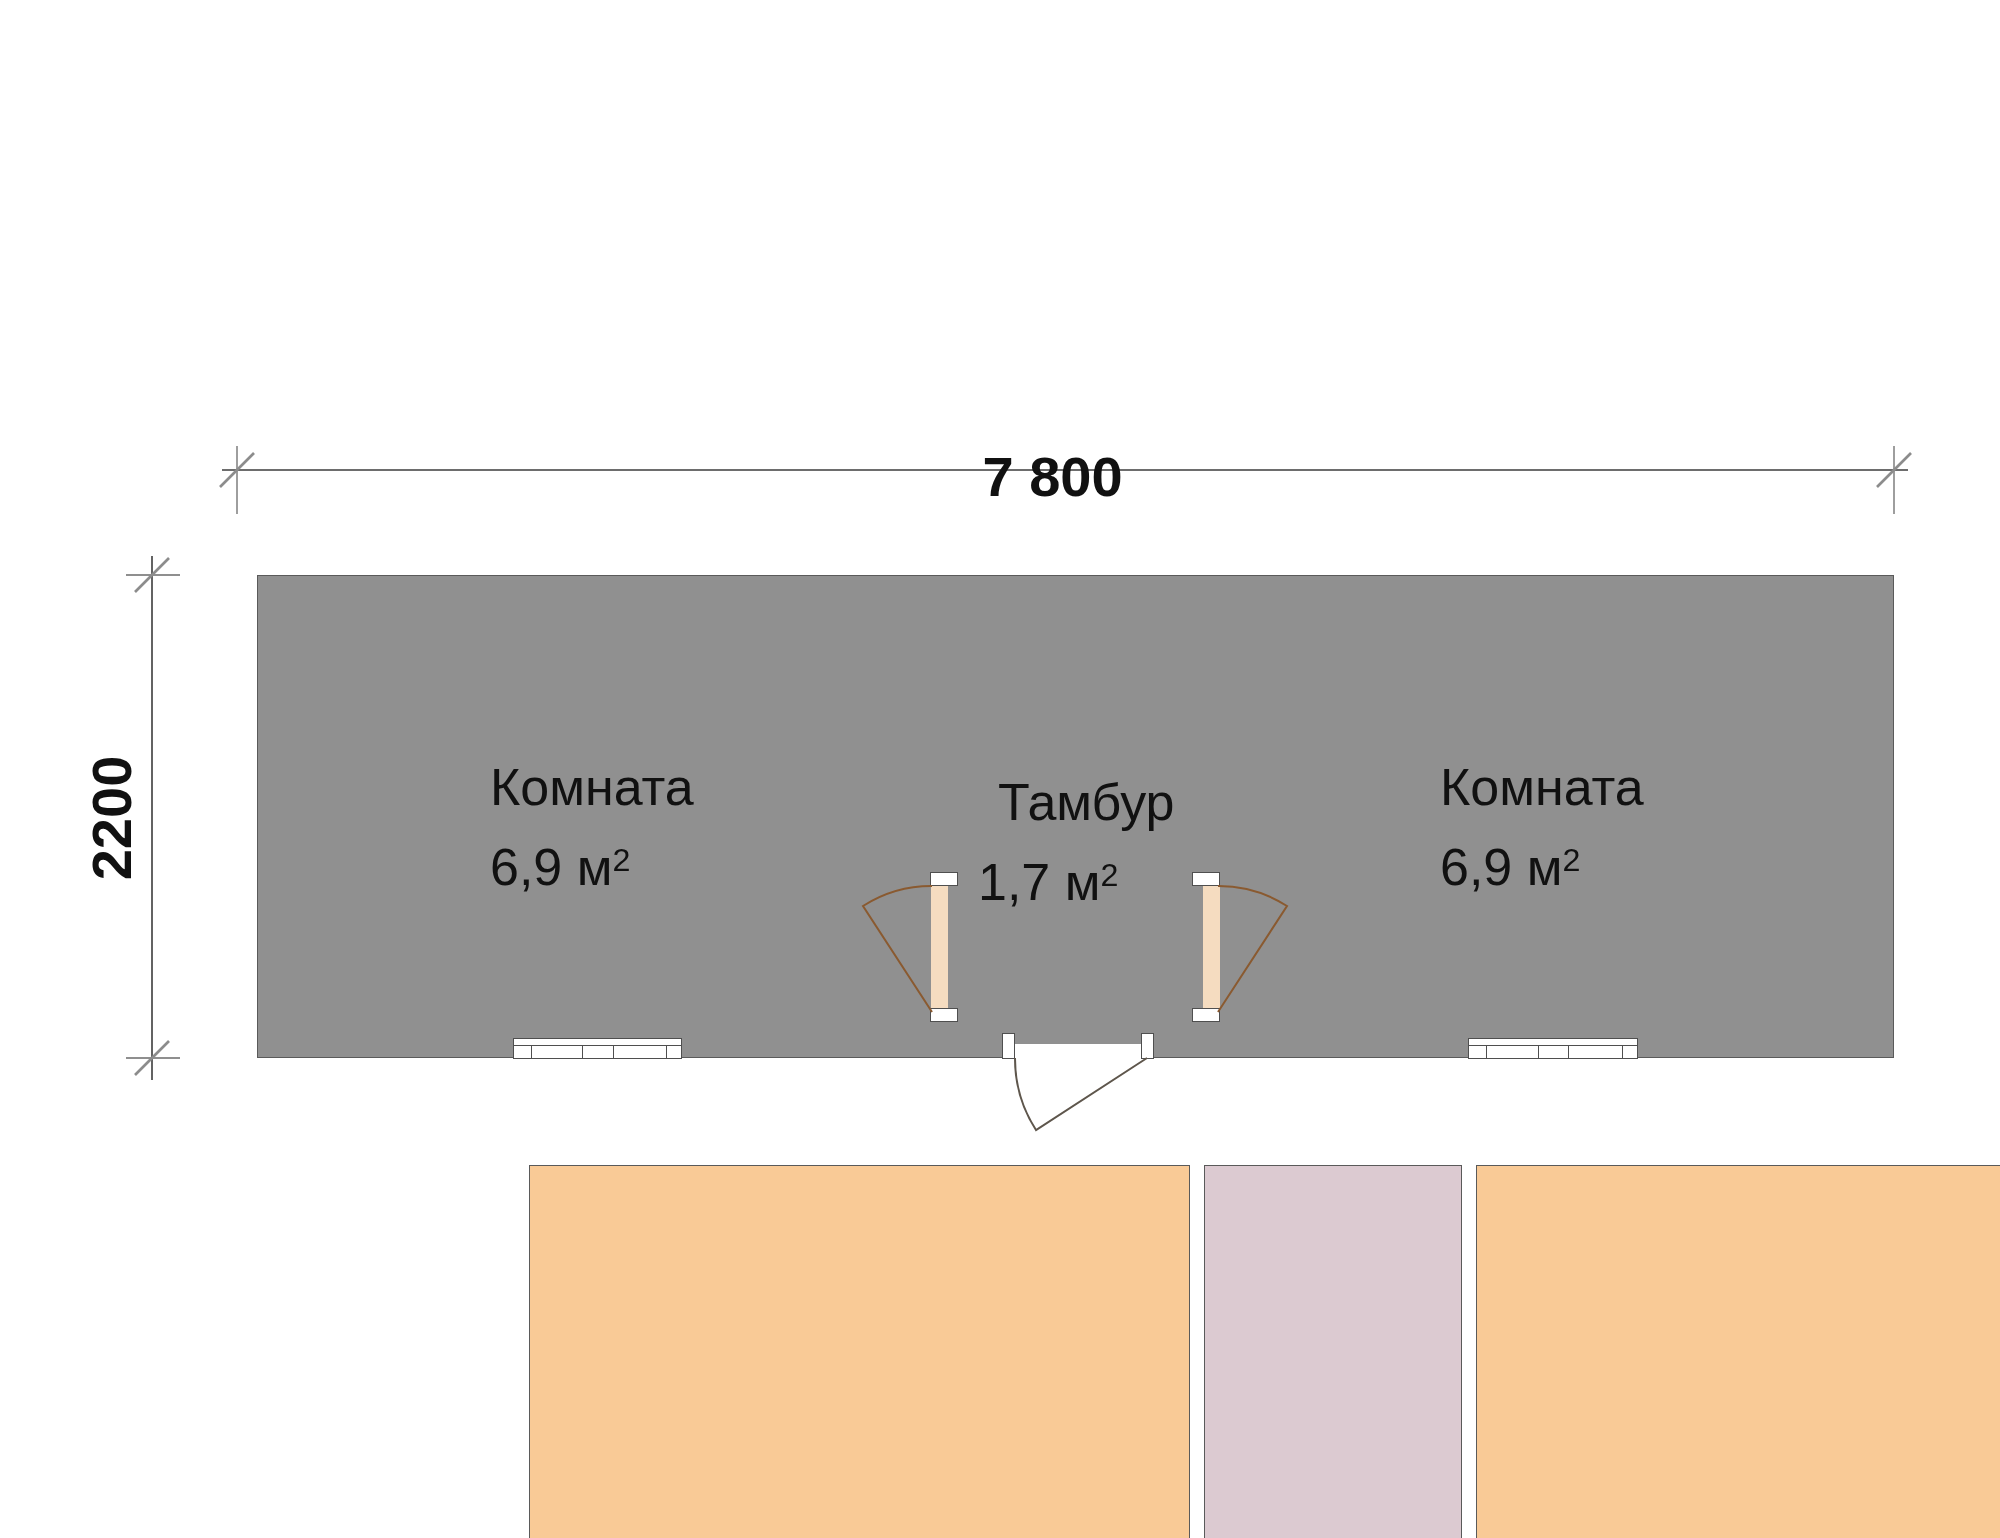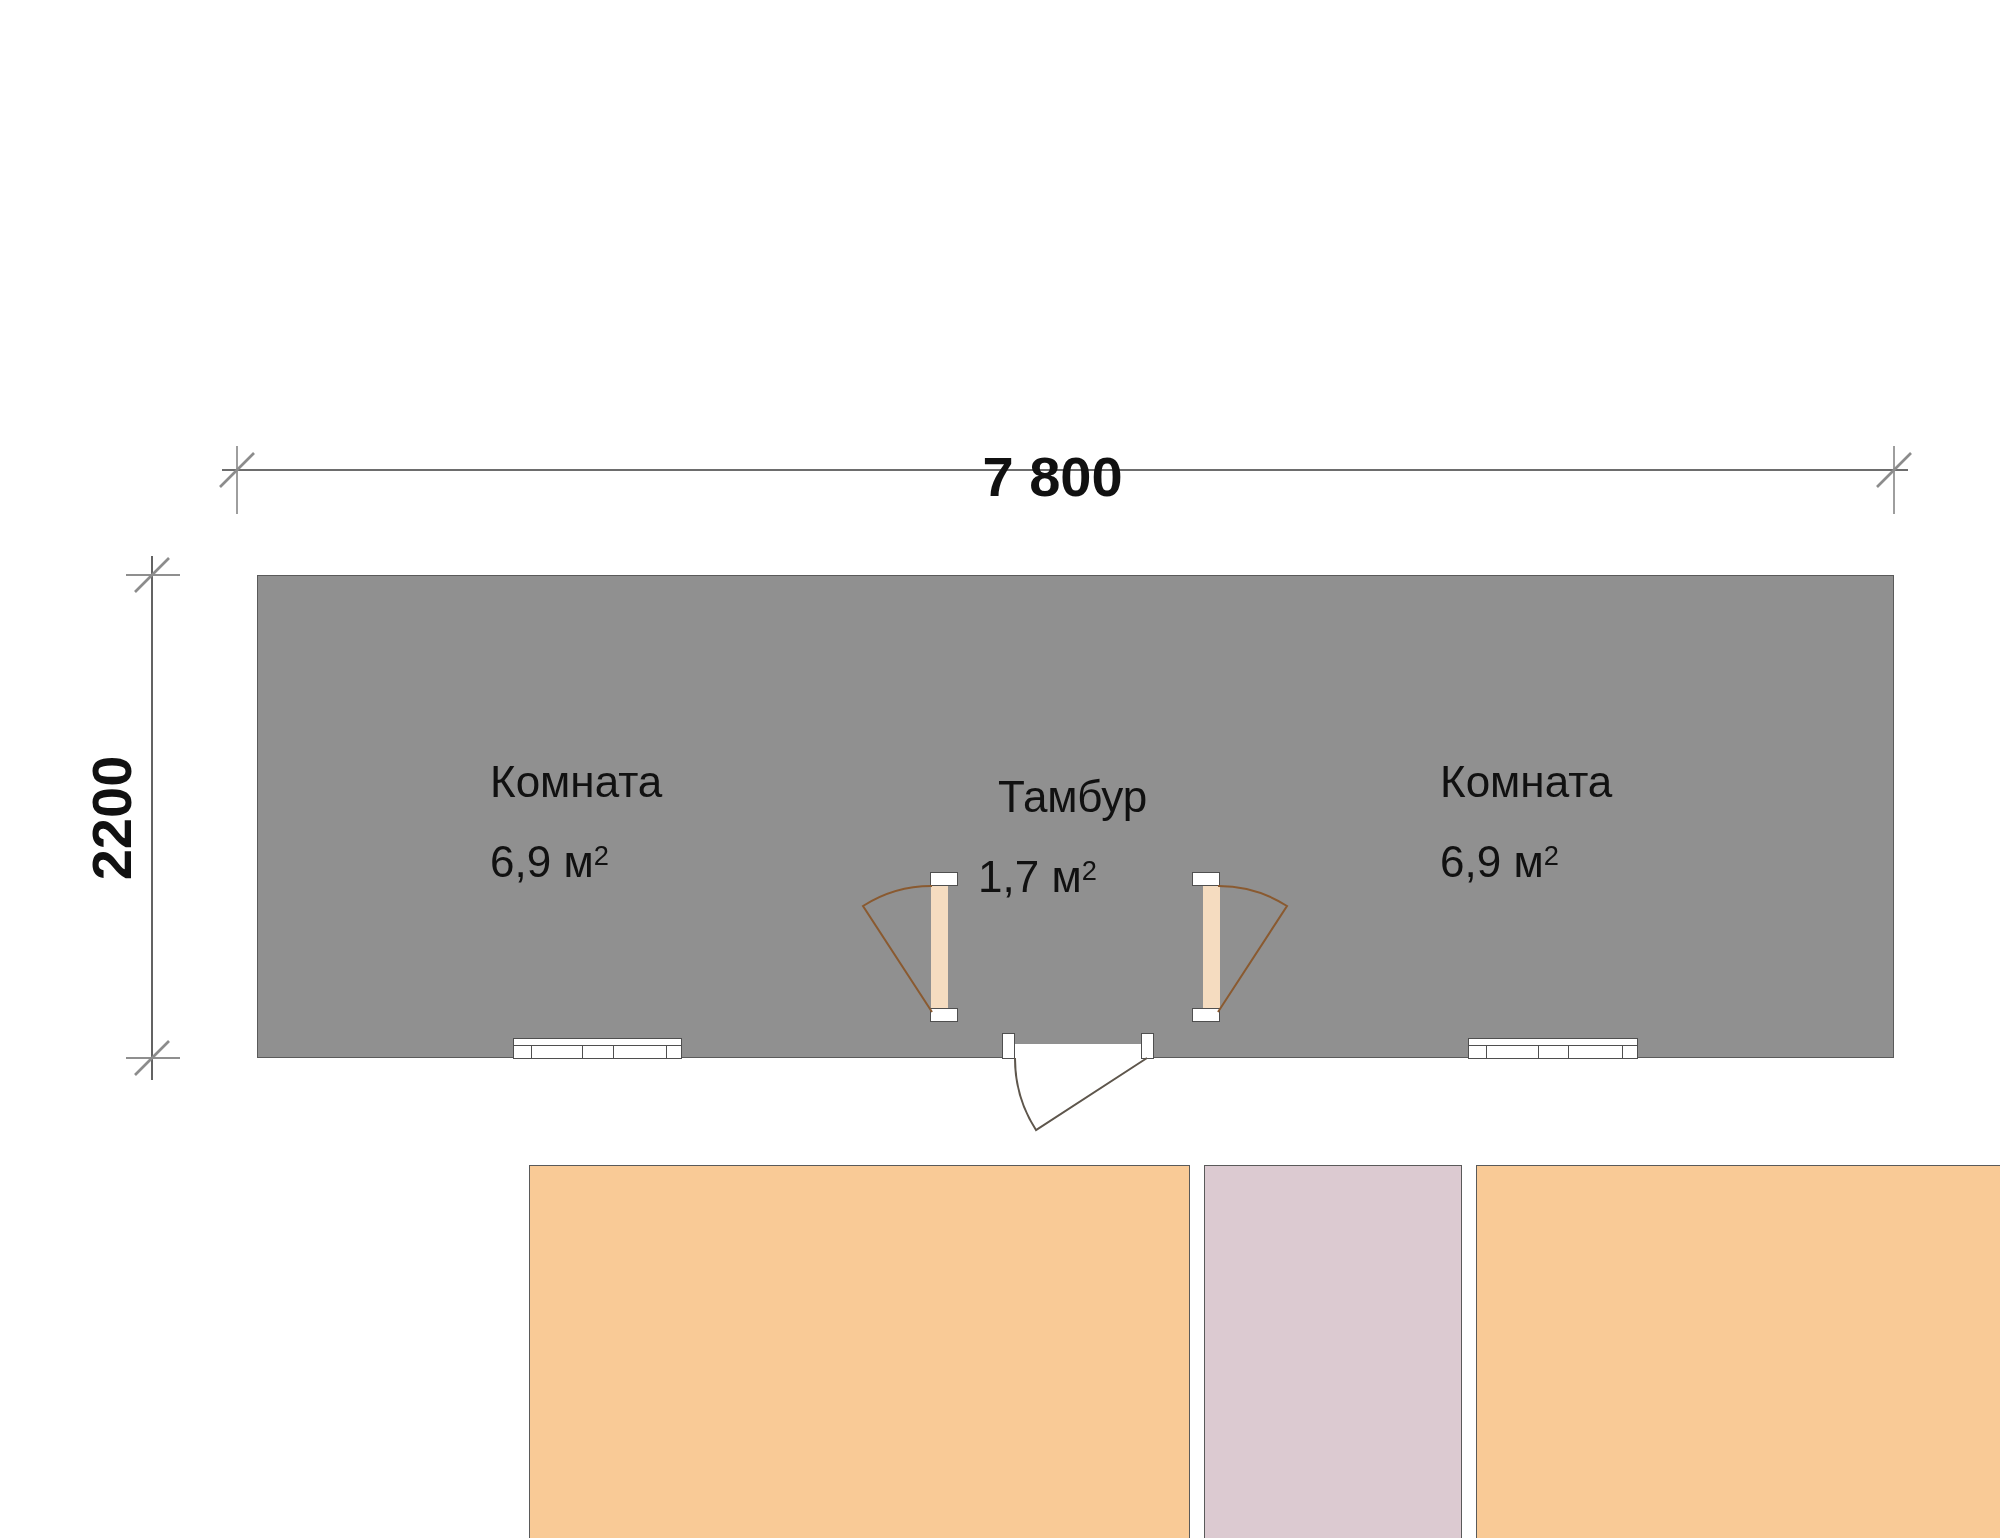--- a/index.html
+++ b/index.html
@@ -39,21 +39,21 @@
   .window{background:#ffffff;border:1px solid #4f4f4f;box-sizing:border-box;}
   .window-left{left:513px;top:1038px;width:169px;height:21px;}
   .window-right{left:1468px;top:1038px;width:170px;height:21px;}
   .window .sill{position:absolute;left:0;top:6px;width:100%;height:1px;background:#4f4f4f;}
   .window .mullion{position:absolute;top:6px;bottom:0;width:1px;background:#4f4f4f;}
   .m1{left:10%;} .m2{left:41%;} .m3{left:59%;} .m4{left:91%;}
   
   .overlay{left:0;top:0;width:2000px;height:1538px;pointer-events:none;}
   
   .label{position:absolute;white-space:nowrap;color:#111;}
-  .room-name,.room-area{font-size:44px;font-weight:400;}
+  .room-name,.room-area{font-size:52px;font-weight:400;}
   .dim{font-size:56px;font-weight:700;}
   .dim-width{left:224px;top:408px;width:1657px;text-align:center;margin-top:36px;}
   .dim-height{left:-38px;top:788px;width:300px;height:60px;line-height:60px;text-align:center;transform:rotate(-90deg);}
   .sup{font-size:62%;position:relative;top:-0.45em;}
   .name-left{left:490px;top:757px;}
   .area-left{left:490px;top:837px;}
   .name-tambour{left:998px;top:772px;}
   .area-tambour{left:978px;top:852px;}
   .name-right{left:1440px;top:757px;}
   .area-right{left:1440px;top:837px;}

